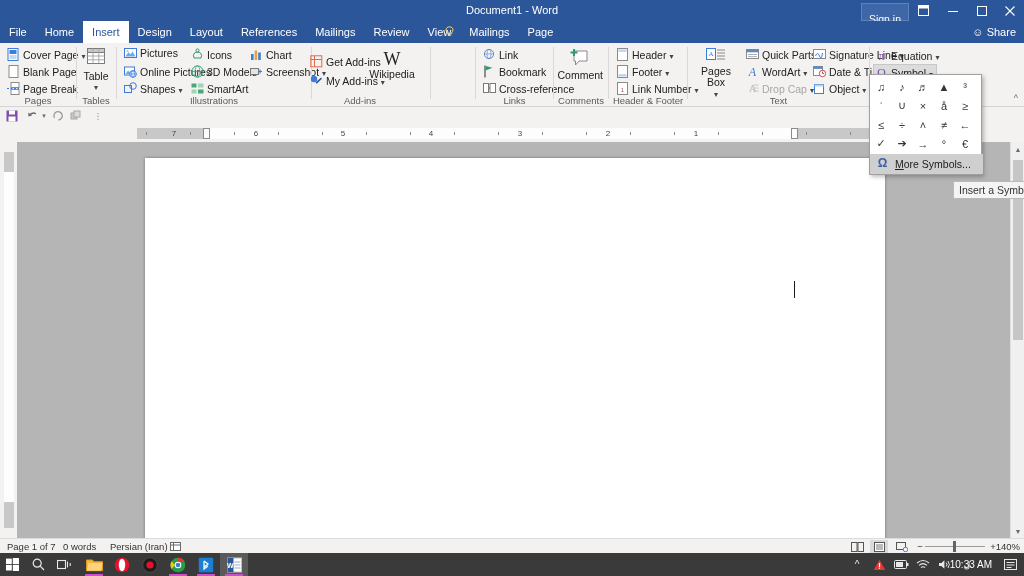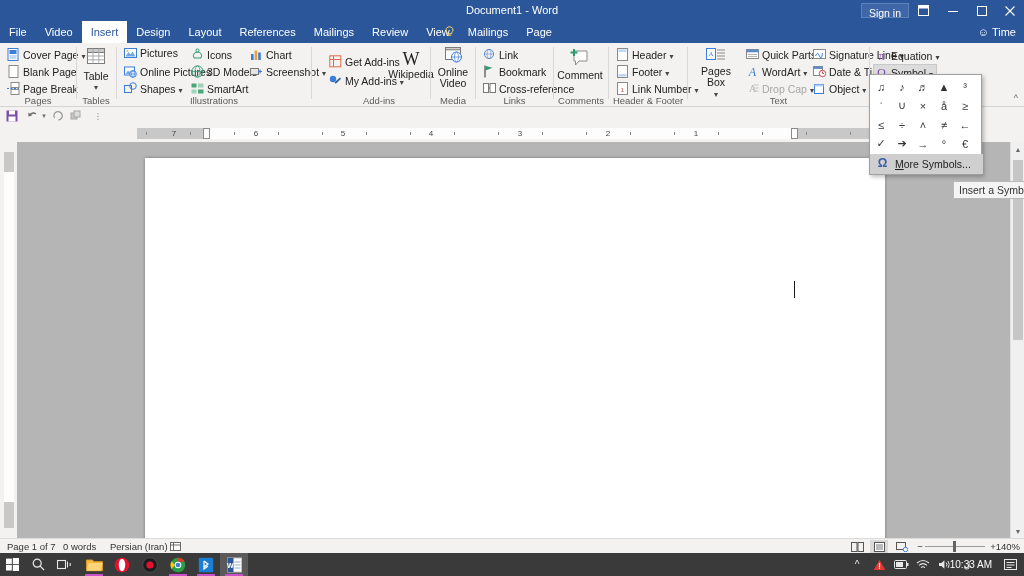--- a/index.html
+++ b/index.html
@@ -16,21 +16,21 @@
   .titlebar {
     position:absolute; top:0; left:0; width:1024px; height:21px;
     background:#2b579a; color:#fff;
   }
   .title-text {
     position:absolute; left:0; top:0; width:1024px; height:21px;
     text-align:center; line-height:21px; font-size:11px; color:#fff;
   }
   .signin-btn {
     position:absolute; right:115px; top:3px; height:15px;
-    padding:2px 7px; line-height:15px; font-size:10.5px;
+    padding:8px 7px; line-height:15px; font-size:10.5px;
     color:#fff; border:1px solid #5b82bd; background:#3f67a8;
     cursor:pointer; white-space:nowrap;
   }
   .tb-icon {
     position:absolute; top:0; height:21px; width:29px;
     display:flex; align-items:center; justify-content:center;
     color:#fff; font-size:11px; cursor:pointer;
   }
   .tb-ribbonopts { right:86px; }
   .tb-min { right:57px; }
@@ -268,41 +268,41 @@
     <div class="tb-icon tb-close">
       <svg width="10" height="10" viewBox="0 0 10 10">
           <line x1="0.5" y1="0.5" x2="9.5" y2="9.5" stroke="#fff" stroke-width="1.1"></line>
           <line x1="9.5" y1="0.5" x2="0.5" y2="9.5" stroke="#fff" stroke-width="1.1"></line>
         </svg>
     </div>
   </div>
 
   <div class="tabsrow">
     <div class="tab">File</div>
-    <div class="tab">Video</div>
+    <div class="tab">Home</div>
     <div class="tab active">Insert</div>
     <div class="tab">Design</div>
     <div class="tab">Layout</div>
     <div class="tab">References</div>
     <div class="tab">Mailings</div>
     <div class="tab">Review</div>
     <div class="tab">View</div>
     <div class="tab">Mailings</div>
     <div class="tab">Page</div>
 
     <div class="bulb">
       <svg width="11" height="12" viewBox="0 0 11 12">
           <path d="M5.5 0.8C3.4 0.8 2 2.2 2 4c0 1.3 0.8 2 1.3 2.8v1h4.4v-1C8.2 6 9 5.3 9 4c0-1.8-1.4-3.2-3.5-3.2z" fill="none" stroke="#ffd75e" stroke-width="1"></path>
           <line x1="3.8" y1="9.2" x2="7.2" y2="9.2" stroke="#ffd75e" stroke-width="1"></line>
         </svg>
     </div>
 
     <div class="share">
       <span>☺</span>
-      <span>Time</span>
+      <span>Share</span>
     </div>
   </div>
 
   <div class="ribbon">
 
     <div class="group" style="left:0; width:76px;">
       <div class="btn-sm" style="left:6px; top:4px;">
         <span class="ico">
           <svg width="13" height="13" viewBox="0 0 13 13">
               <rect x="1" y="0.5" width="10" height="12" fill="#fff" stroke="#3b7dd8"></rect>
@@ -437,21 +437,21 @@
               <path d="M10 4.5 v4 M8 6.5 h4" stroke="#3b7dd8" stroke-width="1.2"></path>
             </svg>
         </span>
         <span>Screenshot</span>
         <span class="caret">▾</span>
       </div>
       <div class="group-label">Illustrations</div>
     </div>
     <div class="group-sep" style="left:311px;"></div>
 
-    <div class="group" style="left:320px; width:118px;">
+    <div class="group" style="left:301px; width:118px;">
       <div class="btn-sm" style="left:8px; top:11px;">
         <span class="ico">
           <svg width="13" height="13" viewBox="0 0 13 13">
               <rect x="0.8" y="0.8" width="11" height="11" fill="none" stroke="#e06a4a"></rect>
               <line x1="0.8" y1="4.5" x2="11.8" y2="4.5" stroke="#e06a4a"></line>
               <line x1="4.5" y1="0.8" x2="4.5" y2="11.8" stroke="#e06a4a"></line>
             </svg>
         </span>
         <span>Get Add-ins</span>
       </div>
@@ -466,35 +466,20 @@
         <span class="caret">▾</span>
       </div>
       <div class="btn-big" style="left:66px; top:6px; width:50px;">
         <span style="display:block; font-family:'Liberation Serif',serif; font-size:18px; line-height:20px;">W</span>
         <span>Wikipedia</span>
       </div>
       <div class="group-label">Add-ins</div>
     </div>
     <div class="group-sep" style="left:430px;"></div>
 
-    <div class="group" style="left:431px; width:44px;">
-      <div class="btn-big" style="left:-1px; top:3px;">
-        <span style="display:block; margin:0 auto 1px; width:22px; height:20px;">
-          <svg width="22" height="20" viewBox="0 0 22 20">
-            <rect x="3.5" y="1.5" width="15" height="12" fill="#fff" stroke="#7a7a7a"></rect>
-            <rect x="3.5" y="1.5" width="15" height="2.3" fill="#cfcfcf" stroke="#7a7a7a"></rect>
-            <circle cx="14.5" cy="11" r="5" fill="#fff" stroke="#3b7dd8"></circle>
-            <ellipse cx="14.5" cy="11" rx="2" ry="5" fill="none" stroke="#3b7dd8" stroke-width="0.7"></ellipse>
-            <line x1="9.5" y1="11" x2="19.5" y2="11" stroke="#3b7dd8" stroke-width="0.7"></line>
-          </svg>
-        </span>
-        <span style="display:block;">Online Video</span>
-      </div>
-      <div class="group-label">Media</div>
-    </div>
     <div class="group-sep" style="left:475px;"></div>
 
     <div class="group" style="left:476px; width:77px;">
       <div class="btn-sm" style="left:6px; top:4px;">
         <span class="ico">
           <svg width="13" height="13" viewBox="0 0 13 13">
               <circle cx="6" cy="6" r="4.6" fill="none" stroke="#5b8ac6"></circle>
               <ellipse cx="6" cy="6" rx="2" ry="4.6" fill="none" stroke="#5b8ac6" stroke-width="0.6"></ellipse>
               <line x1="1.4" y1="6" x2="10.6" y2="6" stroke="#5b8ac6" stroke-width="0.6"></line>
             </svg>
@@ -518,21 +503,21 @@
               <path d="M5.5 6 h1.5" stroke="#c0504d" stroke-width="1"></path>
             </svg>
         </span>
         <span>Cross-reference</span>
       </div>
       <div class="group-label">Links</div>
     </div>
     <div class="group-sep" style="left:553px;"></div>
 
     <div class="group" style="left:554px; width:54px;">
-      <div class="btn-big" style="left:3px; top:5px;">
+      <div class="btn-big" style="left:3px; top:5px;text-align:right;">
         <span style="display:block; margin:0 auto 2px; width:22px; height:20px;">
           <svg width="22" height="20" viewBox="0 0 22 20">
             <path d="M5 3 h13 v10 h-8 l-3.5 4 v-4 h-1.5 z" fill="#fff" stroke="#8a8a8a"></path>
             <path d="M5 1 v7 M1.5 4.5 h7" stroke="#2e9b6e" stroke-width="2"></path>
           </svg>
         </span>
         <span style="display:block;">Comment</span>
       </div>
       <div class="group-label">Comments</div>
     </div>

